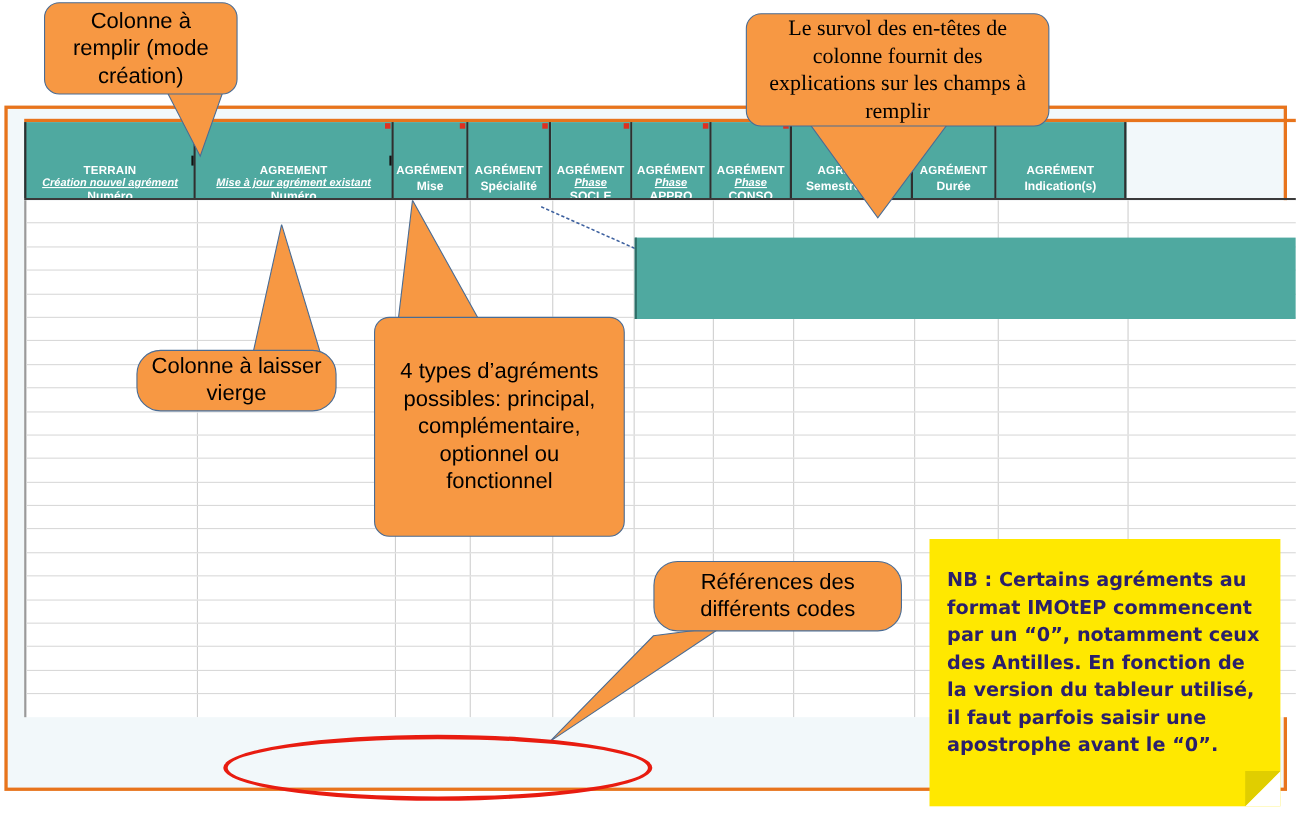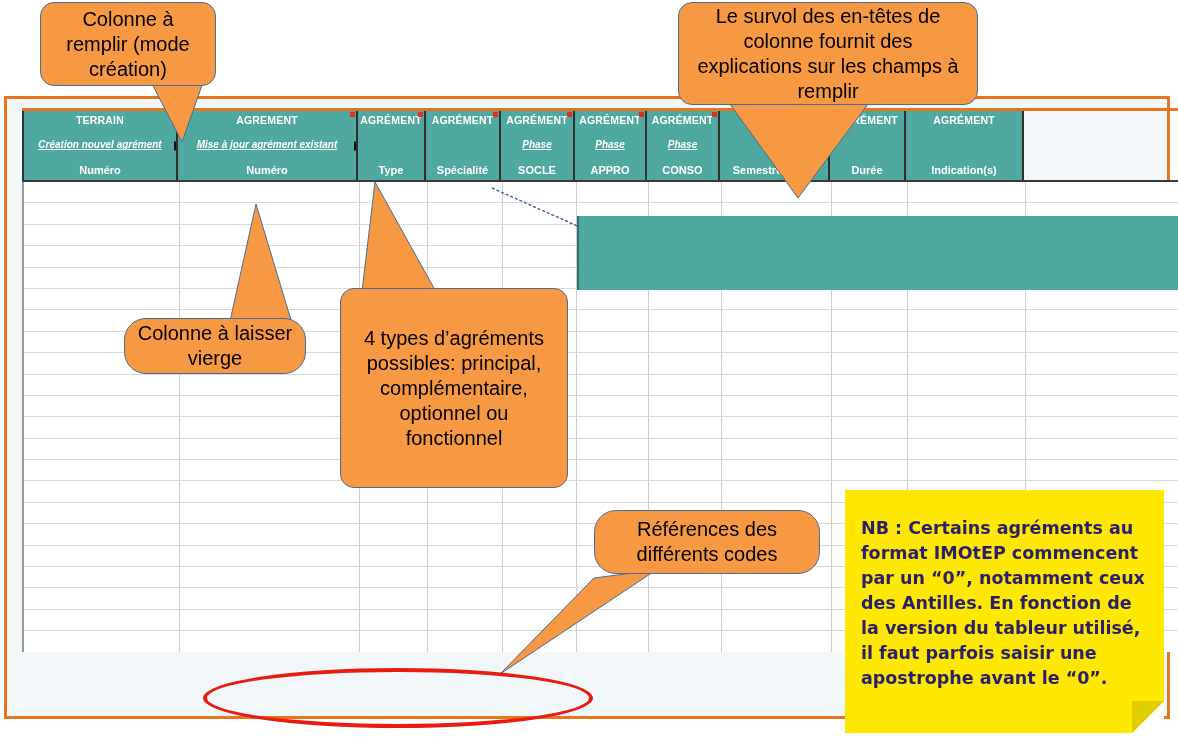--- a/index.html
+++ b/index.html
@@ -46,21 +46,21 @@
     flex-direction:column;
     align-items:center;
     justify-content:space-between;
     padding:3px 2px 4px 2px;
     overflow:hidden;
     flex:0 0 auto;
   }
   .hcell:first-child { border-left:2px solid #2f2f2f; }
   .h-top {
     font-size:10.5px; font-weight:bold; letter-spacing:.2px;
-    white-space:nowrap; line-height:12px;
+    white-space:nowrap; line-height:12px;margin-top:35px;
   }
   .h-mid {
     font-size:10px; font-style:italic; font-weight:bold;
     line-height:12px; text-align:left;text-decoration:underline;
   }
   .h-bot {
     font-size:11px; font-weight:bold; line-height:12px; white-space:nowrap;
   }
   .cmt-marker {
     position:absolute; right:1px; top:1px;
@@ -179,21 +179,21 @@
         <div class="hcell" style="width: 180px;">
           <div class="h-top">AGREMENT</div>
           <div class="h-mid">Mise à jour agrément existant</div>
           <div class="h-bot">Numéro</div>
           <span class="cmt-marker"></span>
           <span class="col-handle"></span>
         </div>
         <div class="hcell" style="width: 68px;">
           <div class="h-top">AGRÉMENT</div>
           <div class="h-mid"></div>
-          <div class="h-bot">Type</div>
+          <div class="h-bot">Mise</div>
           <span class="cmt-marker"></span>
         </div>
         <div class="hcell" style="width: 75px;">
           <div class="h-top">AGRÉMENT</div>
           <div class="h-mid"></div>
           <div class="h-bot">Spécialité</div>
           <span class="cmt-marker"></span>
         </div>
         <div class="hcell" style="width: 74px;">
           <div class="h-top">AGRÉMENT</div>
@@ -512,21 +512,21 @@
 <svg class="tail" style="left:120px; top:74px;" width="110" height="70">
   <polygon points="0,0 86,0 62,68 30,6" fill="#F79843" stroke="#4a6c94" stroke-width="1"></polygon>
 </svg>
 <div class="callout rounded" style="left:40px; top:2px; width:176px; height:84px;">
   <span>Colonne à remplir (mode création)</span>
 </div>
 
 <svg class="tail" style="left:684px; top:96px;" width="240" height="105">
   <polygon points="40,0 190,0 114,102" fill="#F79843" stroke="#4a6c94" stroke-width="1"></polygon>
 </svg>
-<div class="callout rounded" style="left:678px; top:2px; width:300px; height:103px;">
+<div class="callout rounded" style="left:678px; top:12px; width:276px; height:103px;font-family:Liberation Serif, serif;">
   <span>Le survol des en-têtes de colonne fournit des explications sur les champs à remplir</span>
 </div>
 
 <svg class="tail" style="left:218px; top:204px;" width="80" height="130">
   <polygon points="38,0 76,126 10,126" fill="#F79843" stroke="#4a6c94" stroke-width="1"></polygon>
 </svg>
 <div class="callout pill" style="left:124px; top:318px; width:182px; height:56px;">
   <span>Colonne à laisser vierge</span>
 </div>
 

